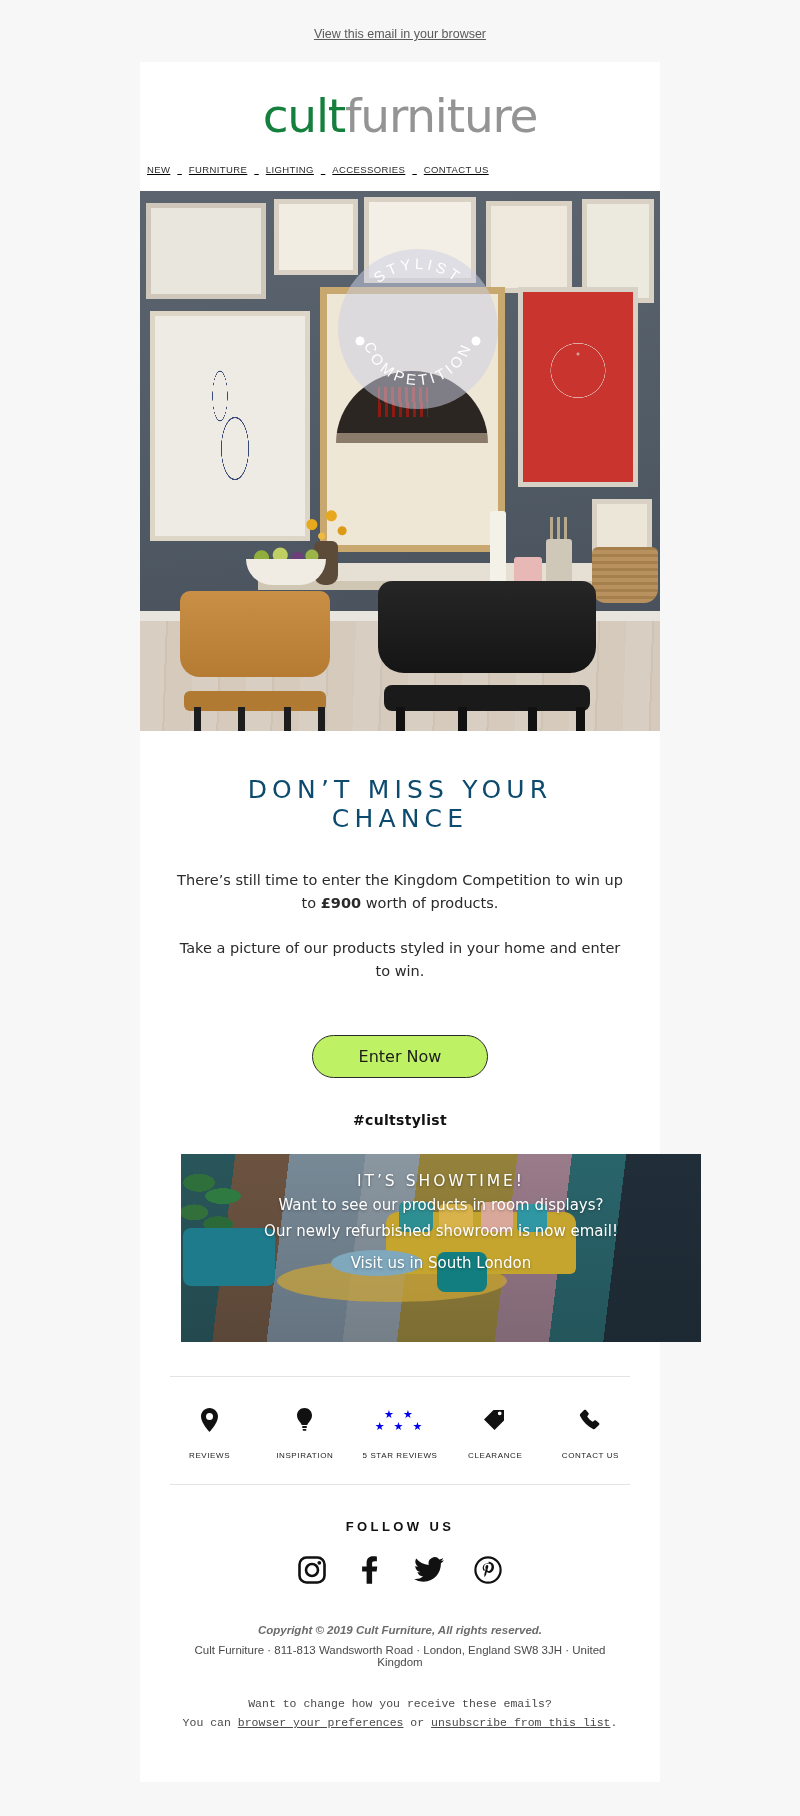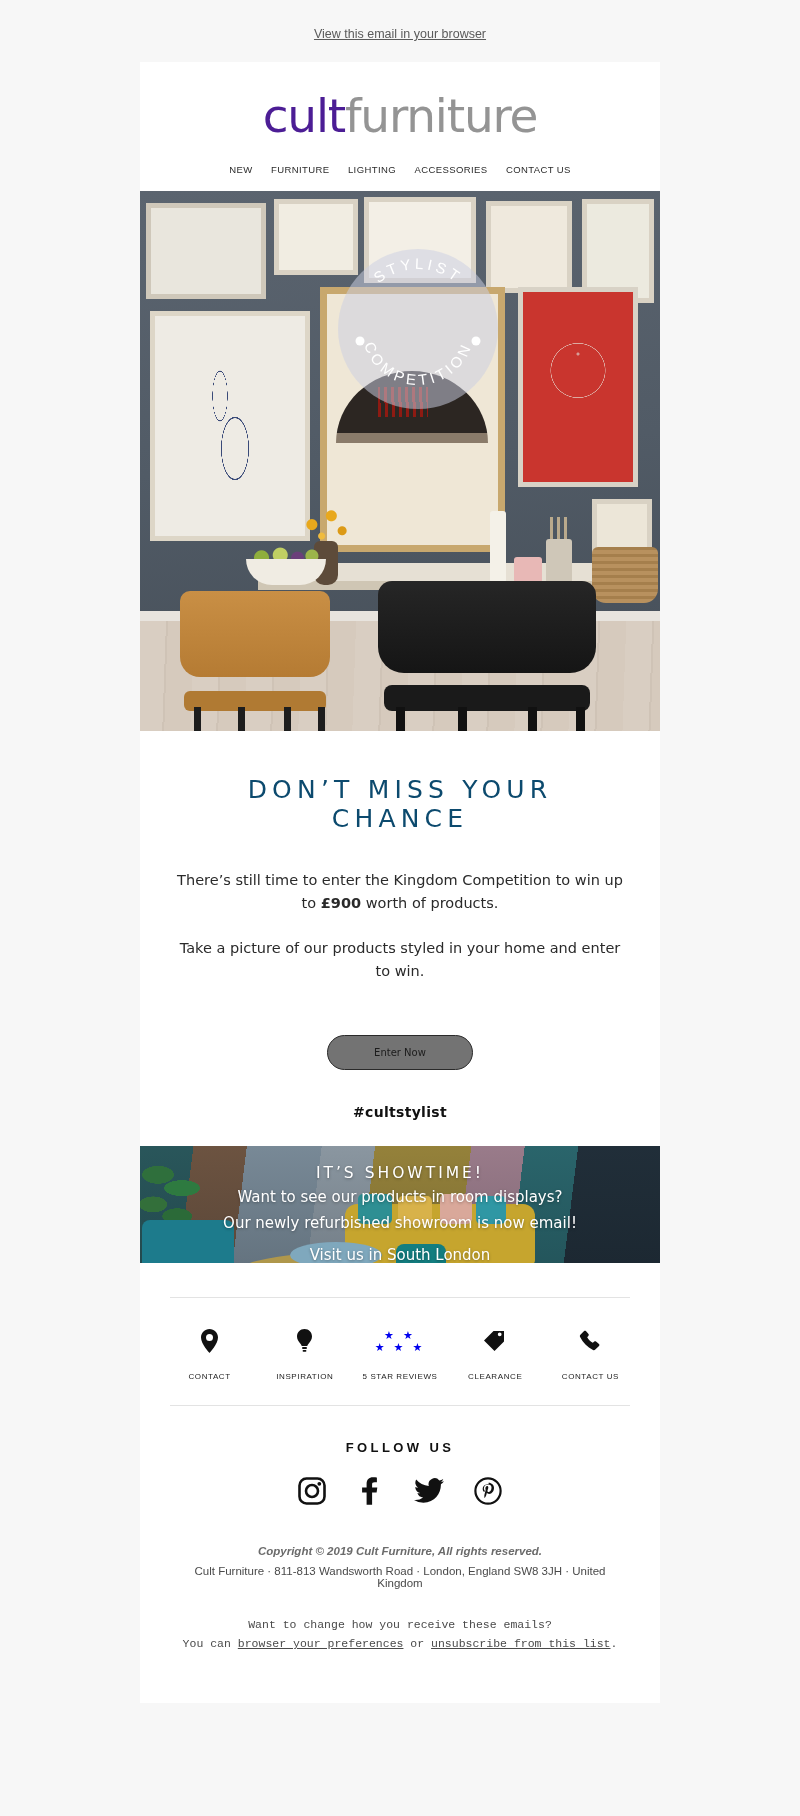--- a/index.html
+++ b/index.html
@@ -30,25 +30,25 @@
   }
   
   .logo-wrap { padding: 30px 0 6px; text-align: center; }
   .logo {
     font-size: 47px;
     letter-spacing: -1.2px;
     font-weight: 400;
     font-family: "DejaVu Sans", sans-serif;
     line-height: 1;
   }
-  .logo .c1 { color: #4c1d95; }
+  .logo .c1 { color: #15803d; }
   .logo .c2 { color: #949494; }
   .nav {
-    text-align: center;
     padding: 14px 0 14px;
+    text-decoration: underline;
   }
   .nav a {
     font-size: 9.5px;
     color: #2b2b2b;
     text-decoration: none;
     letter-spacing: .4px;
     margin: 0 7px;
     font-family: "Liberation Sans", sans-serif;
   }
   
@@ -218,39 +218,40 @@
     margin: 0 0 22px;
     font-family: "DejaVu Sans", sans-serif;
   }
   .para b { font-weight: 700; }
   .cta-wrap { padding: 20px 0 34px; text-align:center; }
   .cta {
     display:inline-block;
     border: 1px solid #2a2a2a;
     border-radius: 22px;
     padding: 11px 46px;
-    font-size: 10px;
+    font-size: 16px;
     color:#1c1c1c;
     text-decoration:none;
-    background:#737373;
+    background:#bef264;
     font-family: "DejaVu Sans", sans-serif;
   }
   .hashtag {
     text-align:center;
     font-size: 14px;
     font-weight:700;
     letter-spacing:.3px;
     color:#111;
     padding-bottom: 26px;
     font-family:"DejaVu Sans", sans-serif;
   }
   
   .banner {
-    position:relative; width:520px; height:117px; overflow:hidden;
+    position:relative; width:520px; height:188px; overflow:hidden;
     background:#2c3a44;
+    margin-left:41px;
   }
   .banner .bg {
     position:absolute; inset:0;
     background:
       linear-gradient(180deg, rgba(30,40,50,.30), rgba(20,28,36,.42)),
       linear-gradient(97deg,
         #2e6a6c 0 10%,
         #8e6647 10% 20%,
         #9fb3c2 20% 34%,
         #b9c6d0 34% 44%,
@@ -450,21 +451,21 @@
 
   <div class="svc-sep"></div>
   <div class="services">
 
     <a class="svc" href="#">
       <span class="ico">
         <svg width="17" height="24" viewBox="0 0 17 24">
             <path fill="#111" d="M8.5 0C3.8 0 0 3.8 0 8.5 0 15 8.5 24 8.5 24S17 15 17 8.5C17 3.8 13.2 0 8.5 0zm0 12a3.5 3.5 0 1 1 0-7 3.5 3.5 0 0 1 0 7z"></path>
           </svg>
       </span>
-      <span class="lbl">CONTACT</span>
+      <span class="lbl">REVIEWS</span>
     </a>
 
     <a class="svc" href="#">
       <span class="ico">
         <svg width="17" height="24" viewBox="0 0 17 24">
             <path fill="#111" d="M8.5 0C4.1 0 1 3.3 1 7.6c0 3 1.6 5 3 6.6.9 1 1.6 1.8 1.6 2.8h5.8c0-1 .7-1.8 1.6-2.8 1.4-1.6 3-3.6 3-6.6C16 3.3 12.9 0 8.5 0z"></path>
             <rect fill="#111" x="6" y="18" width="5" height="2" rx="1"></rect>
             <rect fill="#111" x="6.6" y="21" width="3.8" height="1.7" rx=".8"></rect>
           </svg>
       </span>

